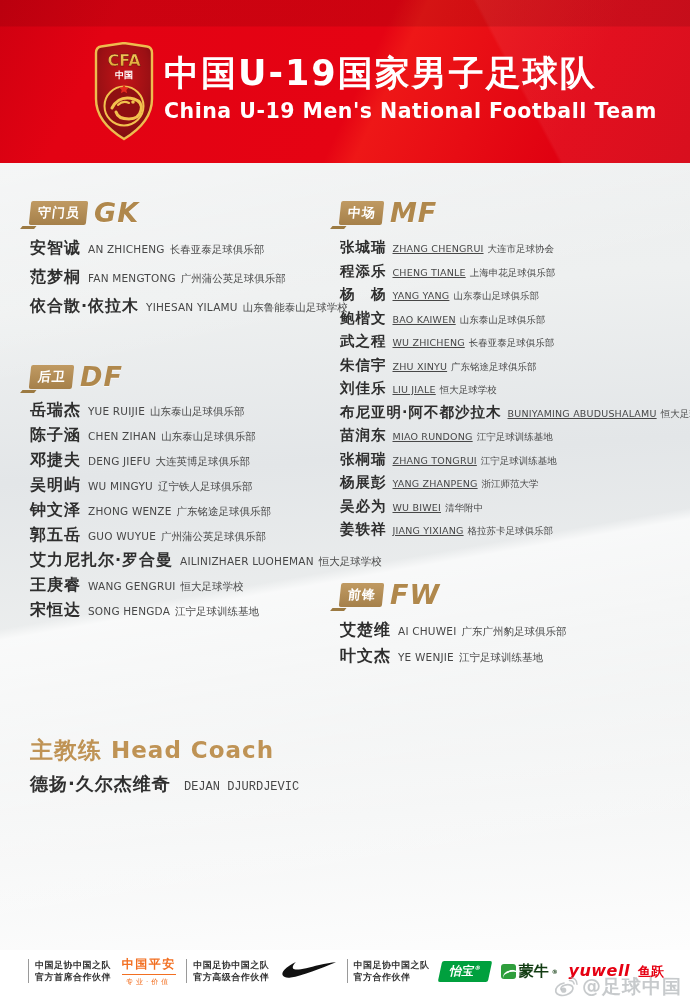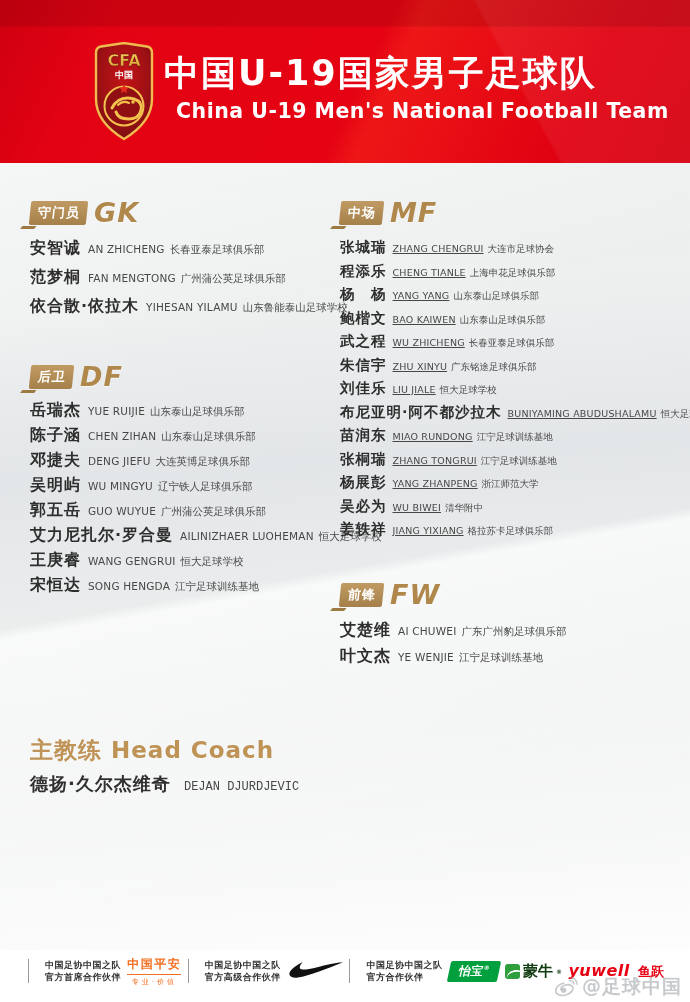--- a/index.html
+++ b/index.html
@@ -21,21 +21,21 @@
       linear-gradient(180deg, rgba(60,0,0,.14) 0 26px, rgba(0,0,0,0) 27px),
       linear-gradient(62deg, rgba(255,255,255,0) 72%, rgba(255,255,255,.06) 72.5%),
       linear-gradient(115deg, #cf0010 0%, #e30213 16%, #e50313 52%, #ee1717 56%, #e00111 82%, #d60010 100%);
   }
   .crest { position:absolute; left:92px; top:42px; }
   .title-zh {
     position:absolute; left:164px; top:50px; color:#ffffff;
     font-size:35px; font-weight:800; letter-spacing:2px; white-space:nowrap;
   }
   .title-en {
-    position:absolute; left:176px; top:99px; color:#ffffff;
+    position:absolute; left:164px; top:99px; color:#ffffff;
     font-size:20.5px; font-weight:700; letter-spacing:.5px; white-space:nowrap;
   }
 
   
   .sec { position:absolute; white-space:nowrap; }
   #sec-gk { left:30px; top:201px; --lh:27px;   --name:16px; --small:10.5px; }
   #sec-df { left:30px; top:365px; --lh:23px;   --name:16px; --small:10.5px; }
   #sec-mf { left:340px; top:201px; --lh:21.5px; --name:14.5px; --small:9.5px; }
   #sec-fw { left:340px; top:583px; --lh:23.5px; --name:16px; --small:10.5px; }
 
@@ -71,21 +71,21 @@
   .c-zh { font-size:18px; font-weight:700; color:#303030; letter-spacing:1px; }
   .c-en { font-size:12px; color:#474747; margin-left:8px;font-family:Liberation Mono, monospace; }
 
   
   .footer {
     position:absolute; left:0; right:0; bottom:0; height:52px; background:#ffffff;
     display:flex; align-items:center; justify-content:space-between;
     padding:0 26px 10px 28px;
   }
   .cap {
-    border-left:1px solid #9a9a9a; padding-left:16px;
+    border-left:1px solid #9a9a9a; padding-left:6px;
     font-size:9px; line-height:1.35; color:#333; font-weight:700; letter-spacing:.5px;
   }
   .pingan { text-align:center; color:#f26f21; }
   .pingan-main { font-size:12px; font-weight:800; letter-spacing:1.5px;
     border-bottom:1.5px solid #f26f21; padding-bottom:1px; }
   .pingan-sub { font-size:7px; letter-spacing:3px; margin-top:2px; }
   .nike { display:flex; align-items:center; }
   .yibao {
     background:#00a03e; color:#fff; font-size:12px; font-weight:800;
     padding:2px 10px; transform:skewX(-12deg); border-radius:2px; position:relative;
@@ -173,20 +173,23 @@
         </div>
 
         <div class="player">
           <span class="p-name">邓捷夫</span><span class="p-pinyin">DENG JIEFU</span><span class="p-club">大连英博足球俱乐部</span>
         </div>
 
         <div class="player">
           <span class="p-name">吴明屿</span><span class="p-pinyin">WU MINGYU</span><span class="p-club">辽宁铁人足球俱乐部</span>
         </div>
 
+        <div class="player">
+          <span class="p-name">钟文泽</span><span class="p-pinyin">ZHONG WENZE</span><span class="p-club">广东铭途足球俱乐部</span>
+        </div>
 
         <div class="player">
           <span class="p-name">郭五岳</span><span class="p-pinyin">GUO WUYUE</span><span class="p-club">广州蒲公英足球俱乐部</span>
         </div>
 
         <div class="player">
           <span class="p-name">艾力尼扎尔·罗合曼</span><span class="p-pinyin">AILINIZHAER LUOHEMAN</span><span class="p-club">恒大足球学校</span>
         </div>
 
         <div class="player">

